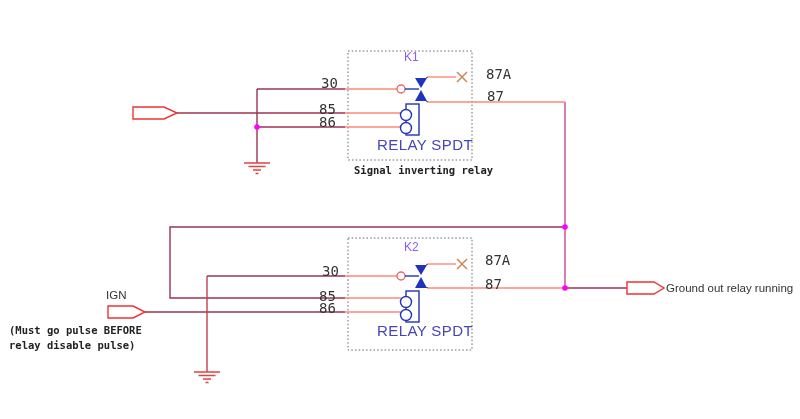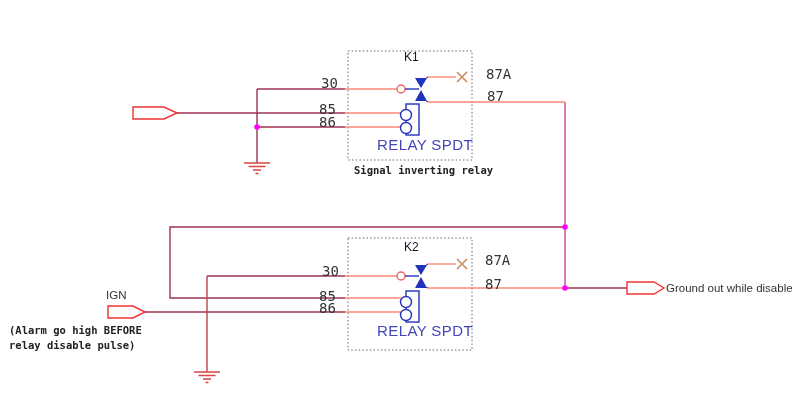--- a/index.html
+++ b/index.html
@@ -4,21 +4,21 @@
 <style>
   html,body{margin:0;padding:0;background:#fff;}
   .stage{position:relative;width:800px;height:419px;background:#ffffff;overflow:hidden;
          font-family:"Liberation Sans",sans-serif;}
   .stage svg{position:absolute;left:0;top:0;}
   .lbl{position:absolute;white-space:nowrap;line-height:1.15;}
   .sans{font-family:"Liberation Sans",sans-serif;font-size:11.5px;color:#333333;}
   .pinlbl{font-family:"DejaVu Sans Mono","Liberation Mono",monospace;font-size:14px;color:#333333;}
   .monobold{font-family:"DejaVu Sans Mono","Liberation Mono",monospace;font-size:10.5px;
             font-weight:bold;color:#222222;letter-spacing:0px;}
-  .reflbl{font-family:"Liberation Sans",sans-serif;font-size:12px;color:#0f172a;}
+  .reflbl{font-family:"Liberation Sans",sans-serif;font-size:12px;color:#8b5cf6;}
   .typelbl{font-family:"Liberation Sans",sans-serif;font-size:15px;color:#4444bb;letter-spacing:.4px;}
 </style>
 </head>
 <body>
 
 <div class="stage">
 
   <svg width="800" height="419" viewBox="0 0 800 419">
 
     <g fill="none" stroke-width="1" stroke-dasharray="1.5 2.2" stroke="#666666">
@@ -119,17 +119,17 @@
 
   <div class="lbl reflbl" style="left:404px;top:241px;">K2</div>
   <div class="lbl pinlbl" style="left:322px;top:263px;">30</div>
   <div class="lbl pinlbl" style="left:319px;top:288px;">85</div>
   <div class="lbl pinlbl" style="left:319px;top:300px;">86</div>
   <div class="lbl pinlbl" style="left:485px;top:252px;">87A</div>
   <div class="lbl pinlbl" style="left:485px;top:276px;">87</div>
   <div class="lbl typelbl" style="left:377px;top:322px;">RELAY SPDT</div>
 
   <div class="lbl sans" style="left:106px;top:289px;">IGN</div>
-  <div class="lbl monobold" style="left:9px;top:324px;">(Alarm go high BEFORE</div>
+  <div class="lbl monobold" style="left:9px;top:324px;">(Must go pulse BEFORE</div>
   <div class="lbl monobold" style="left:9px;top:339px;">relay disable pulse)</div>
 
-  <div class="lbl sans" style="left:666px;top:282px;">Ground out while disable</div>
+  <div class="lbl sans" style="left:666px;top:282px;">Ground out relay running</div>
 </div>
 
 </body></html>

